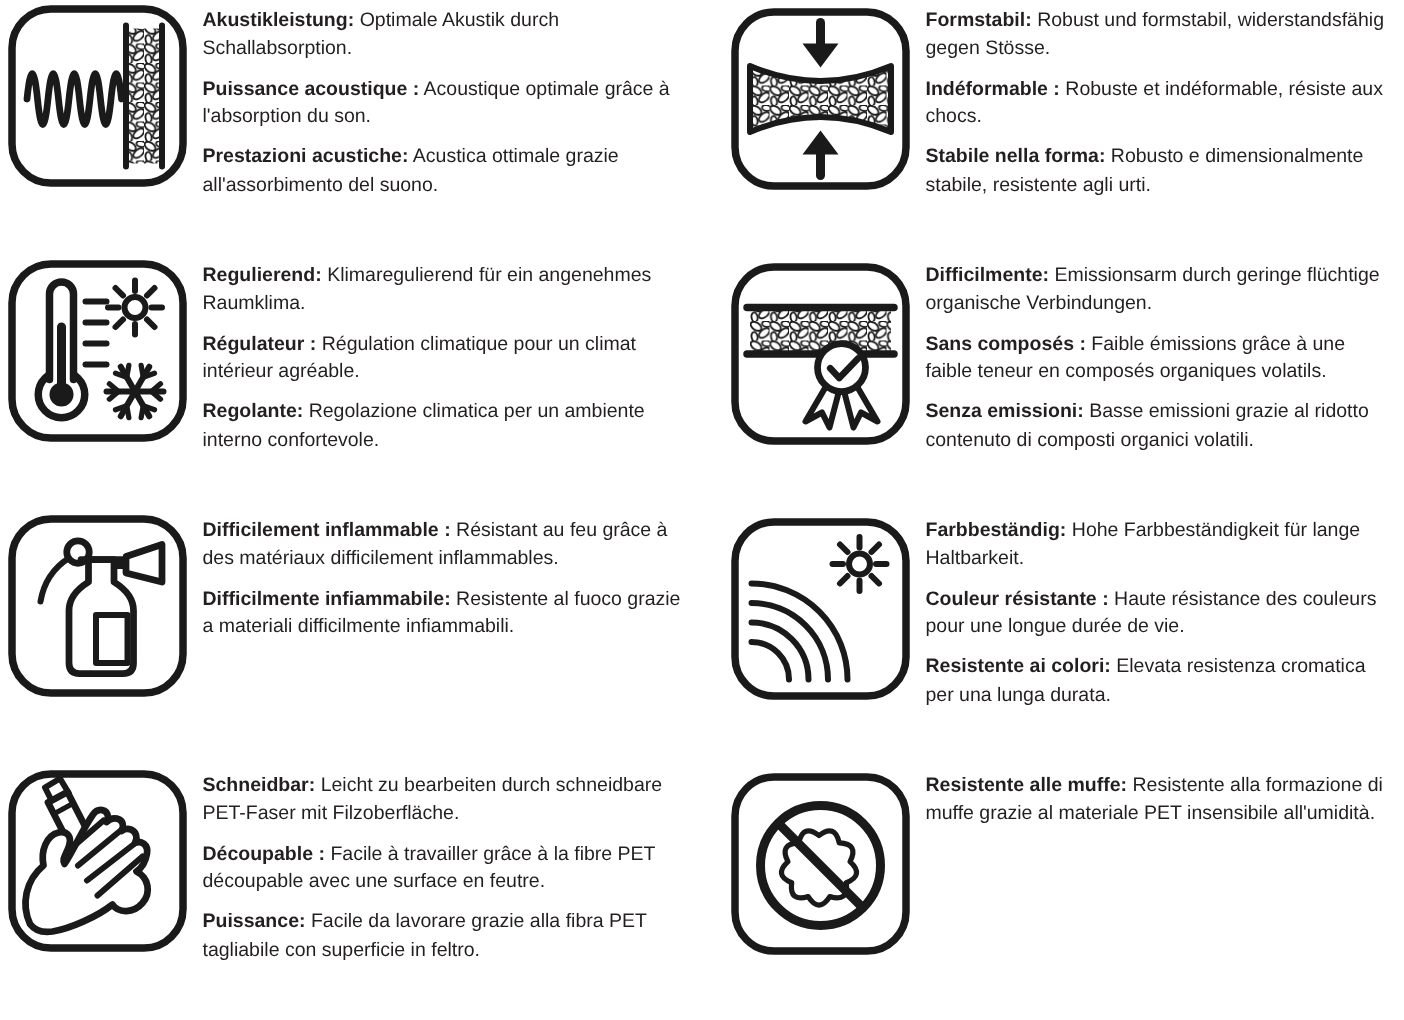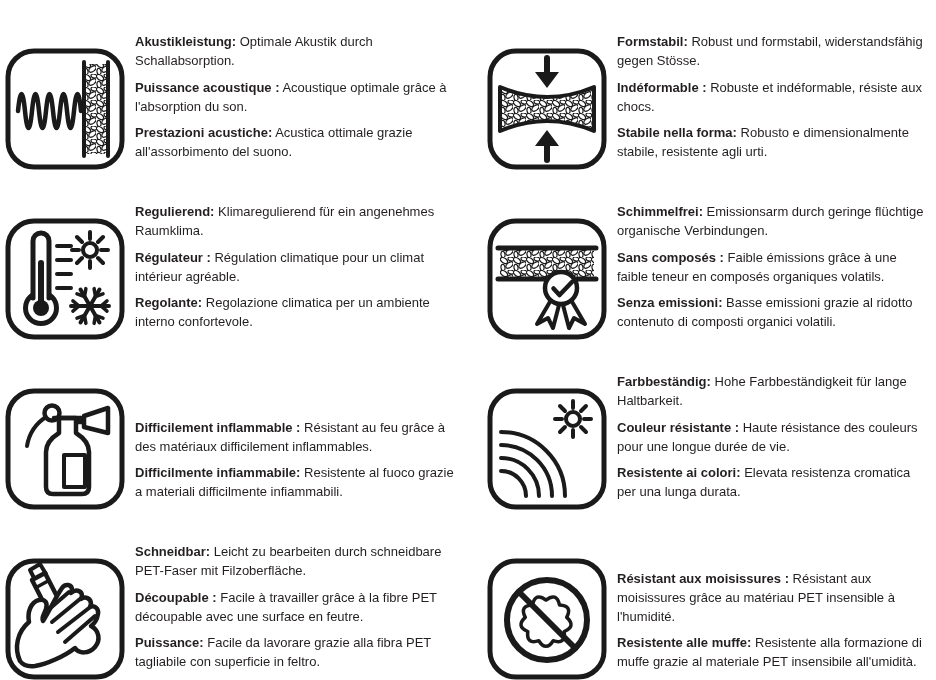--- a/index.html
+++ b/index.html
@@ -2,21 +2,21 @@
 <html><head>
 <meta charset="utf-8">
 <style>
   html,body{margin:0;padding:0;background:#ffffff;width:936px;height:680px;overflow:hidden;}
   .grid{
     display:grid;
     grid-template-columns:468px 468px;
     grid-template-rows:repeat(4,170px);
     font-family:"Liberation Sans", sans-serif;
   }
-  .cell{display:flex;align-items:flex-end;}
+  .cell{display:flex;align-items:flex-start;}
   .icon-box{flex:0 0 auto;margin:3px 0 0 5px;width:120px;height:122px;}
   .cell.right .icon-box{margin-left:19px;margin-top:5px;}
   .texts{margin-left:10px;padding-top:4px;width:326px;color:#231f20;}
   .cell.right .texts{width:314px;}
   p.entry{margin:0 0 8px 0;font-size:13px;line-height:18.8px;}
   .lbl{font-weight:bold;}
   svg{display:block;}
 </style>
 </head>
 <body>
@@ -96,21 +96,21 @@
         <rect x="3" y="3" width="114" height="116" rx="26" stroke-width="5" fill="#ffffff"></rect>
         <rect x="13" y="30" width="94" height="31" fill="url(#fiber)" stroke="none"></rect>
         <path d="M11,30 H109 M11,61 H109" stroke-width="5"></path>
         <polygon points="64,82 50,106 61,100 66,110 72,87" fill="#ffffff" stroke-width="4"></polygon>
         <polygon points="84,82 98,106 87,100 82,110 76,87" fill="#ffffff" stroke-width="4"></polygon>
         <circle cx="74" cy="70" r="16" fill="#ffffff" stroke-width="4.5"></circle>
         <path d="M66.5,70.5 l6,6.5 l12.5,-13" stroke-width="4.5"></path>
       </svg>
     </div>
     <div class="texts">
-      <p class="entry"><b class="lbl">Schimmelfrei:</b> <span>Emissionsarm durch geringe flüchtige organische Verbindungen.</span></p>
+      <p class="entry"><b class="lbl">Difficilmente:</b> <span>Emissionsarm durch geringe flüchtige organische Verbindungen.</span></p>
       <p class="entry"><b class="lbl">Sans composés :</b> <span>Faible émissions grâce à une faible teneur en composés organiques volatils.</span></p>
       <p class="entry"><b class="lbl">Senza emissioni:</b> <span>Basse emissioni grazie al ridotto contenuto di composti organici volatili.</span></p>
     </div>
   </section>
 
   <section class="cell">
     <div class="icon-box">
       <svg width="120" height="122" viewBox="0 0 120 122" fill="none" stroke="#1a1a1a" stroke-linecap="round" stroke-linejoin="round">
         <rect x="3" y="3" width="114" height="116" rx="26" stroke-width="5" fill="#ffffff"></rect>
         <path d="M41,29 C30,36 24,46 22,58" stroke-width="4"></path>
@@ -168,18 +168,17 @@
   <section class="cell right">
     <div class="icon-box">
       <svg width="120" height="122" viewBox="0 0 120 122" fill="none" stroke="#1a1a1a" stroke-linecap="round" stroke-linejoin="round">
         <rect x="3" y="3" width="114" height="116" rx="26" stroke-width="5" fill="#ffffff"></rect>
         <path d="M59,42 Q69.6,33.9 72.5,46.9 Q85.8,47.5 79.7,59.4 Q89.5,68.4 77.2,73.5 Q78.9,86.7 66.2,82.7 Q59,94 51.8,82.7 Q39.1,86.7 40.8,73.5 Q28.5,68.4 38.3,59.4 Q32.2,47.5 45.5,46.9 Q48.4,33.9 59,42 Z" fill="#ffffff" stroke-width="3.5"></path>
         <circle cx="60" cy="62" r="40" stroke-width="6"></circle>
         <path d="M32,34 L88,90" stroke-width="6"></path>
       </svg>
     </div>
     <div class="texts">
-      <p class="entry"><b class="lbl">Résistant aux moisissures :</b> <span>Résistant aux moisissures grâce au matériau PET insensible à l'humidité.</span></p>
       <p class="entry"><b class="lbl">Resistente alle muffe:</b> <span>Resistente alla formazione di muffe grazie al materiale PET insensibile all'umidità.</span></p>
     </div>
   </section>
 
 </div>
 
 </body></html>

